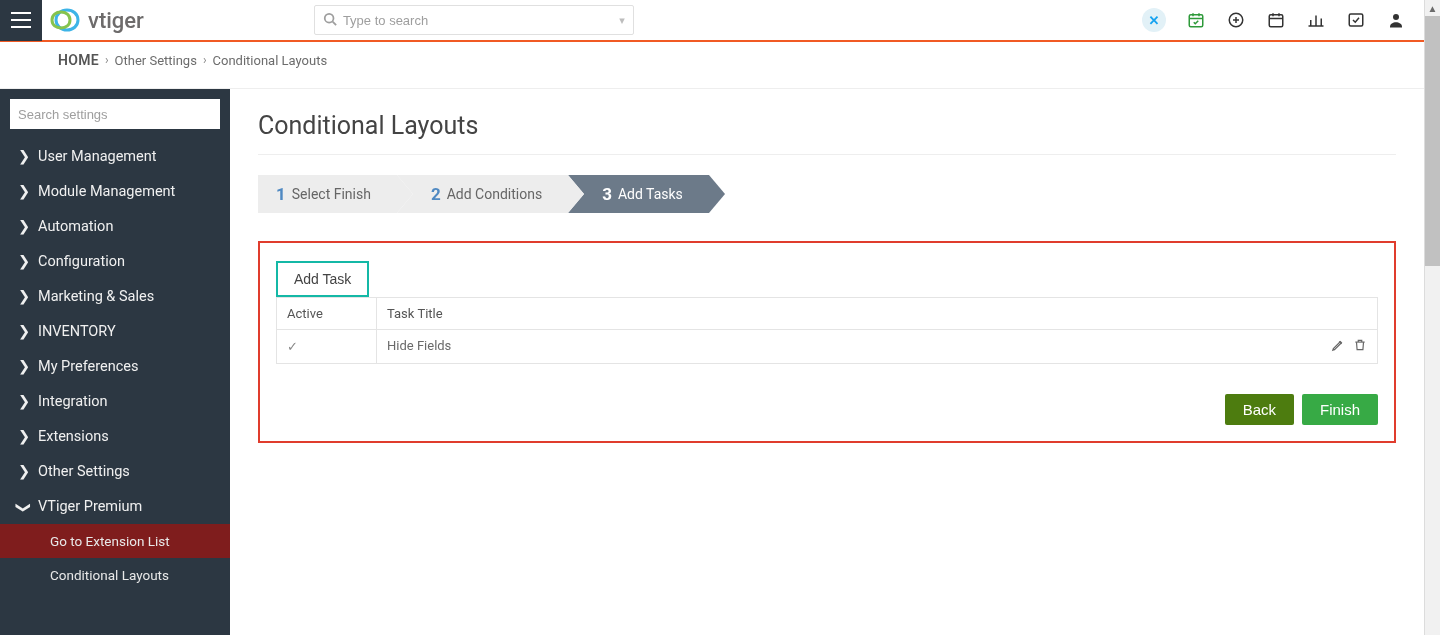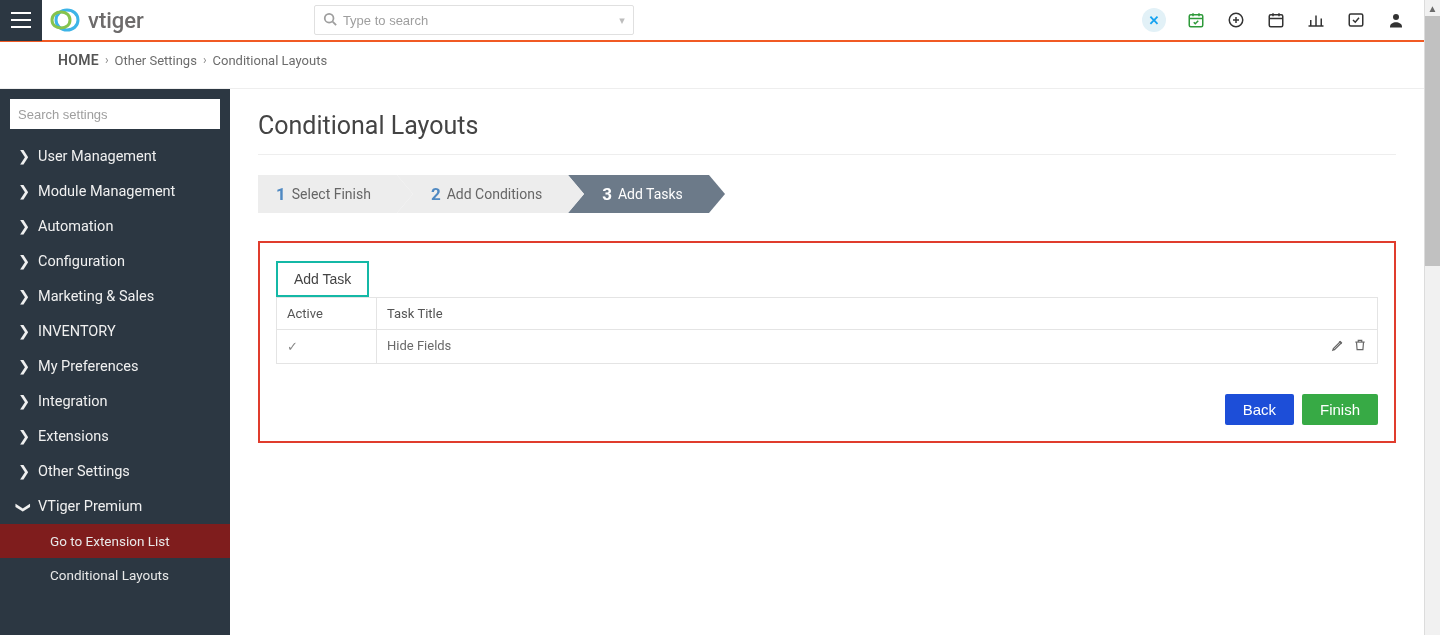--- a/index.html
+++ b/index.html
@@ -266,21 +266,21 @@
     margin-top:30px;
   }
   .btn {
     padding:7px 18px;
     border:none;
     border-radius:2px;
     color:#fff;
     font-size:15px;
     cursor:pointer;
   }
-  .btn.back { background:#1d4ed8; }
+  .btn.back { background:#4d7c0f; }
   .btn.finish { background:#37aa45; }
 
 </style>
 </head>
 <body>
 
 <div class="outer-scroll">
   <div class="up">▲</div>
   <div class="thumb"></div>
 </div>

